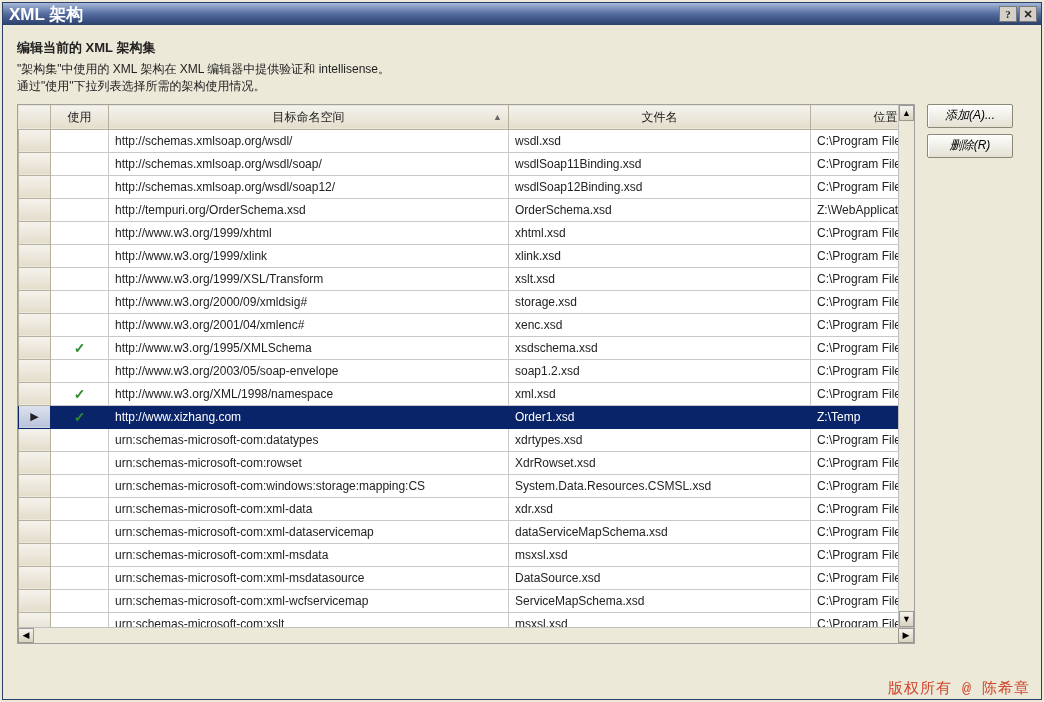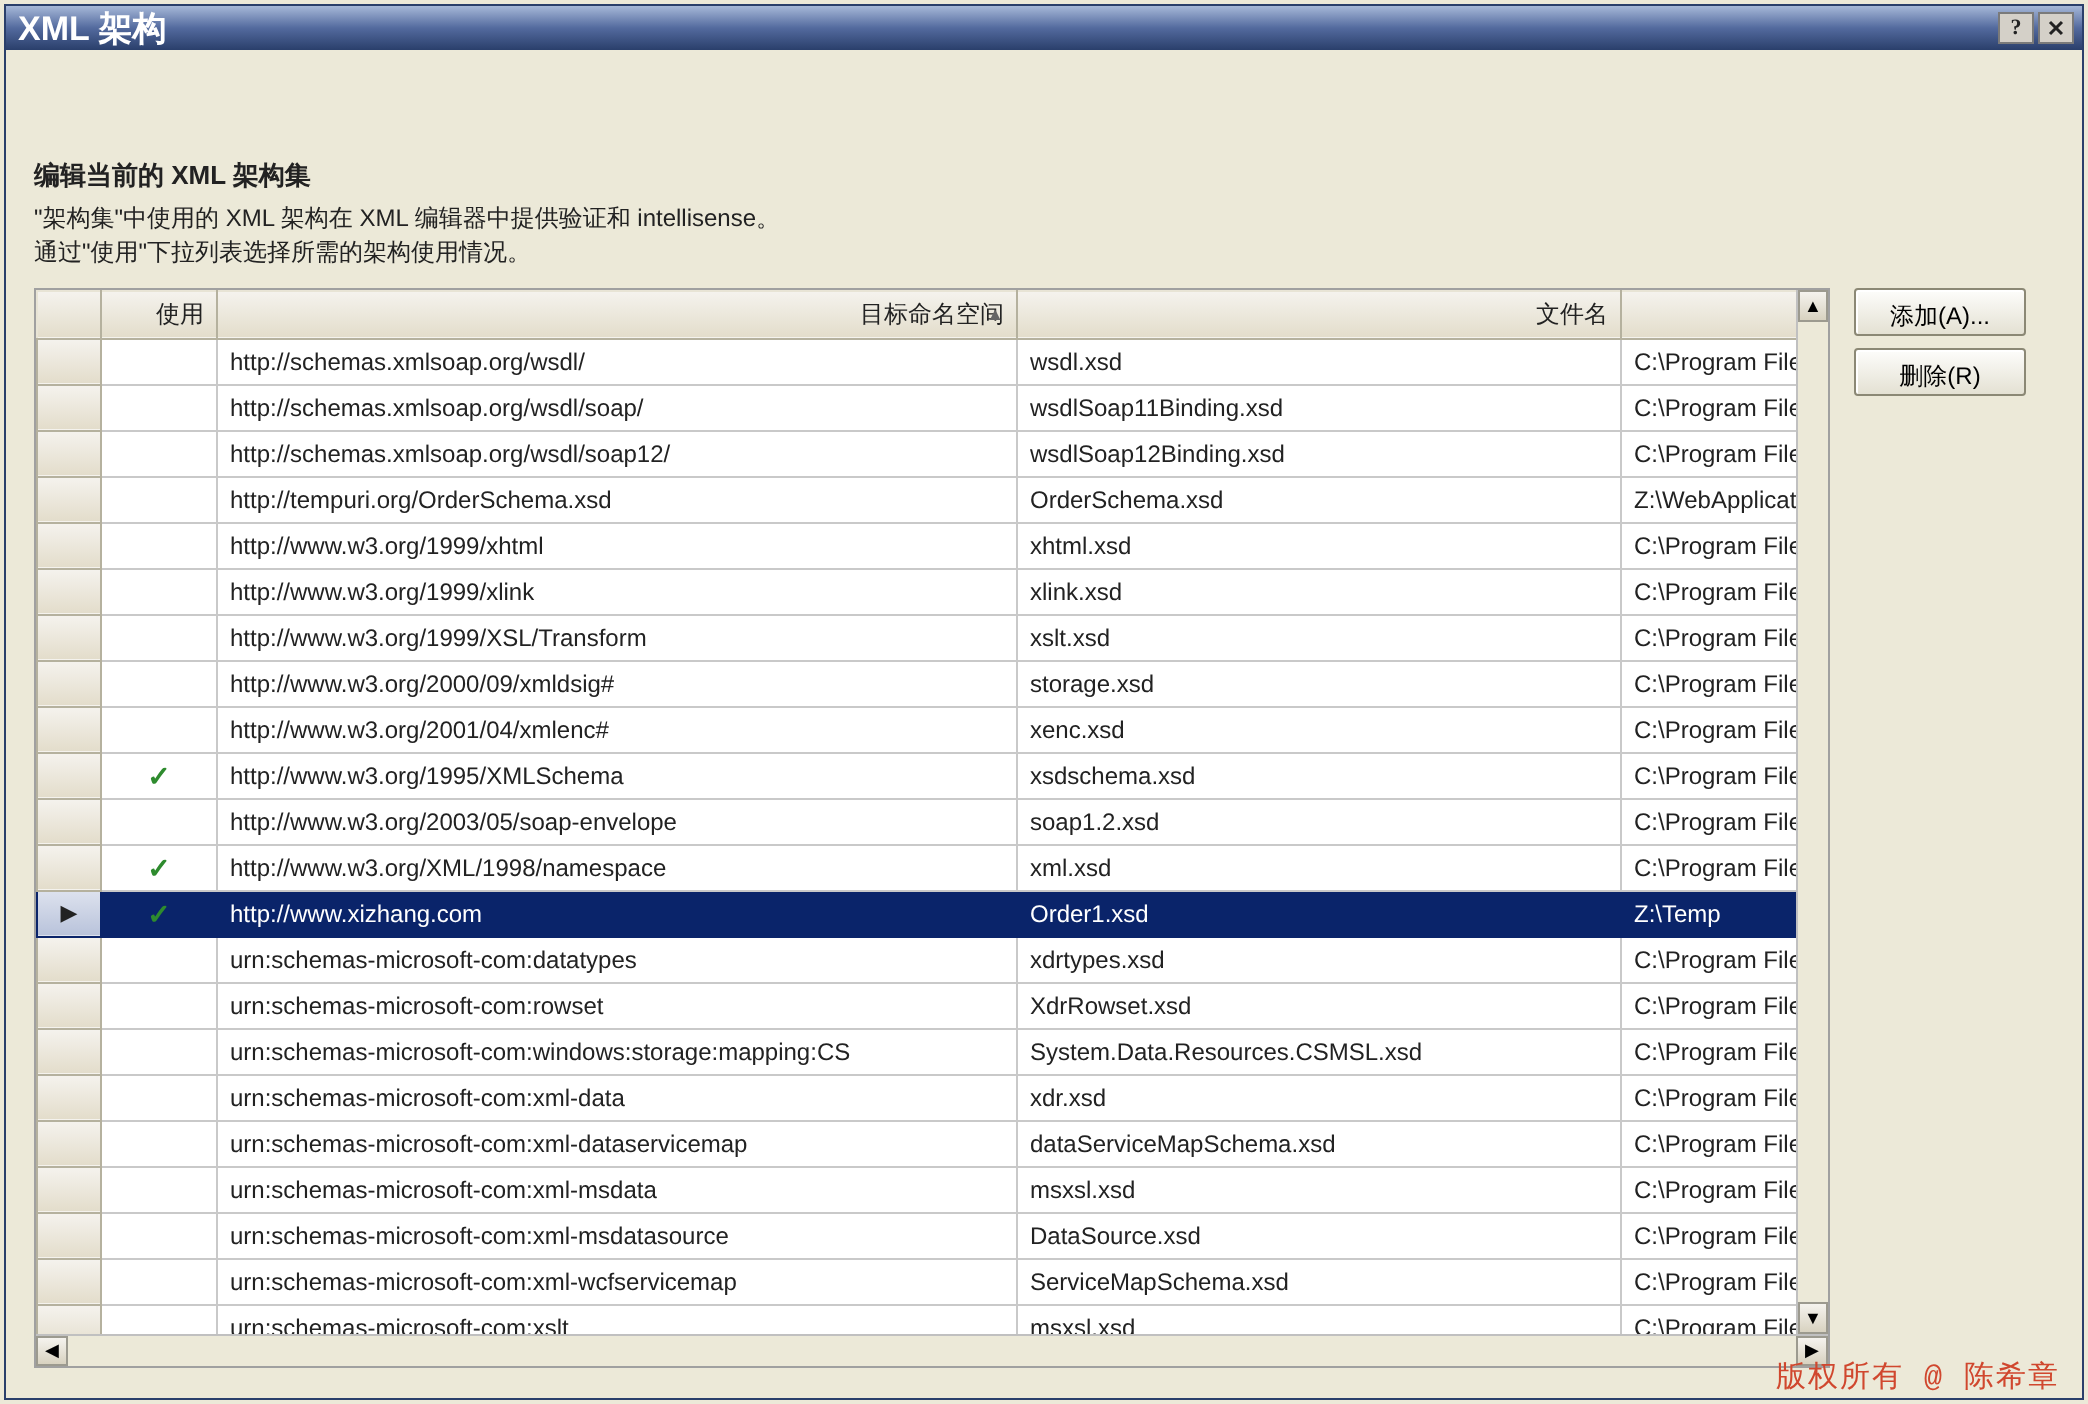--- a/index.html
+++ b/index.html
@@ -11,21 +11,21 @@
     display: flex; align-items: center; padding: 0 4px 0 6px;
     color: #fff; font-weight: bold;
   }
   .titlebar-buttons { margin-left: auto; display: flex; gap: 2px; }
   .titlebar-btn {
     width: 18px; height: 16px; background: #d4d0c8; border: 1px solid #7a7a7a;
     display: flex; align-items: center; justify-content: center; font-size: 11px; color: #222;
     cursor: pointer; font-family: Tahoma;
   }
   .titlebar .title { font-size: 17px; }
-  .client { padding: 14px 14px 10px 14px; position: absolute; top:22px; left:0; right:0; bottom:0; display:flex; flex-direction:column;margin-top:40px; }
+  .client { padding: 14px 14px 10px 14px; position: absolute; top:22px; left:0; right:0; bottom:0; display:flex; flex-direction:column; }
   .heading { font-weight: bold; font-size: 13px; color: #222; margin-bottom: 4px; }
   .desc { color: #222; line-height: 1.45; margin-bottom: 8px; }
   .main-row { display: flex; flex: 0 0 auto; }
   .grid-wrap {
     width: 898px; height: 540px;
     border: 1px solid #a0a0a0; background: #fff;
     position: relative; overflow: hidden;
   }
   .grid-scroll-v {
     position: absolute; top: 0; right: 0; width: 16px; height: calc(100% - 16px);
@@ -39,21 +39,21 @@
     background: #ece9d8; border-top: 1px solid #c0c0c0;
   }
   .grid-scroll-h .btn { width:16px; height:15px; background: linear-gradient(#f5f3ee,#d8d2c0); border:1px solid #9c9a8f; display:flex; align-items:center; justify-content:center; font-size:9px; position:absolute; top:0; }
   .grid-scroll-h .btn.left { left:0; }
   .grid-scroll-h .btn.right { right:0; }
   .grid-inner { position:absolute; top:0; left:0; right:16px; bottom:16px; overflow:hidden; }
   table { border-collapse: collapse; width: 100%; table-layout: fixed; }
   thead th {
     background: linear-gradient(#f5f3ee,#e3ddcb);
     border: 1px solid #b5b19e; border-top: 1px solid #e8e4d5; border-left:1px solid #e8e4d5;
-    font-weight: normal; text-align: right; padding: 3px 6px; font-size: 12px; color:#222;
+    font-weight: normal; text-align: center; padding: 3px 6px; font-size: 12px; color:#222;
     white-space: nowrap; overflow:hidden;
   }
   thead th.sortable { position: relative; }
   .sort-ind { position:absolute; right:6px; top:50%; transform:translateY(-50%); font-size:9px; color:#666; }
   col.c-ptr { width: 32px; }
   col.c-use { width: 58px; }
   col.c-ns  { width: 400px; }
   col.c-fn  { width: 302px; }
   col.c-loc { width: 150px; }
   tbody td {
@@ -65,21 +65,21 @@
   tbody tr.selected td { background: #0a246a; color:#fff; border-color:#0a246a; }
   tbody tr.selected td.rowhdr { background: linear-gradient(#dde2ee,#b9c3db); color:#0a246a; }
   .row-arrow { color:#222; font-size:11px; display:flex; align-items:center; justify-content:center; }
   .check { color:#2e8b2e; font-size:14px; font-weight:bold; display:flex; align-items:center; justify-content:center; }
   .side-buttons { margin-left: 12px; display:flex; flex-direction:column; gap:6px; }
   .winbtn {
     width: 86px; height: 24px; background: linear-gradient(#fdfdfb,#e4e1d3);
     border: 1px solid #8b8875; border-radius: 2px;
     box-shadow: inset 1px 1px 0 #fff;
     cursor: pointer; font-size:12px;
-    display:flex; align-items:flex-end; justify-content:center;
+    display:flex; align-items:center; justify-content:center;font-style:italic;
   }
   .footer-buttons { position:absolute; right:14px; bottom:16px; display:flex; gap:8px; }
   .footer-buttons .winbtn { width: 78px; height: 23px; }
   .watermark {
     position: absolute; right: 14px; bottom: 4px; color: #d0472e;
     font-family: Liberation Mono, monospace; font-size: 15px; letter-spacing: 1px;
     pointer-events:none;
   }
 </style>
 </head>

